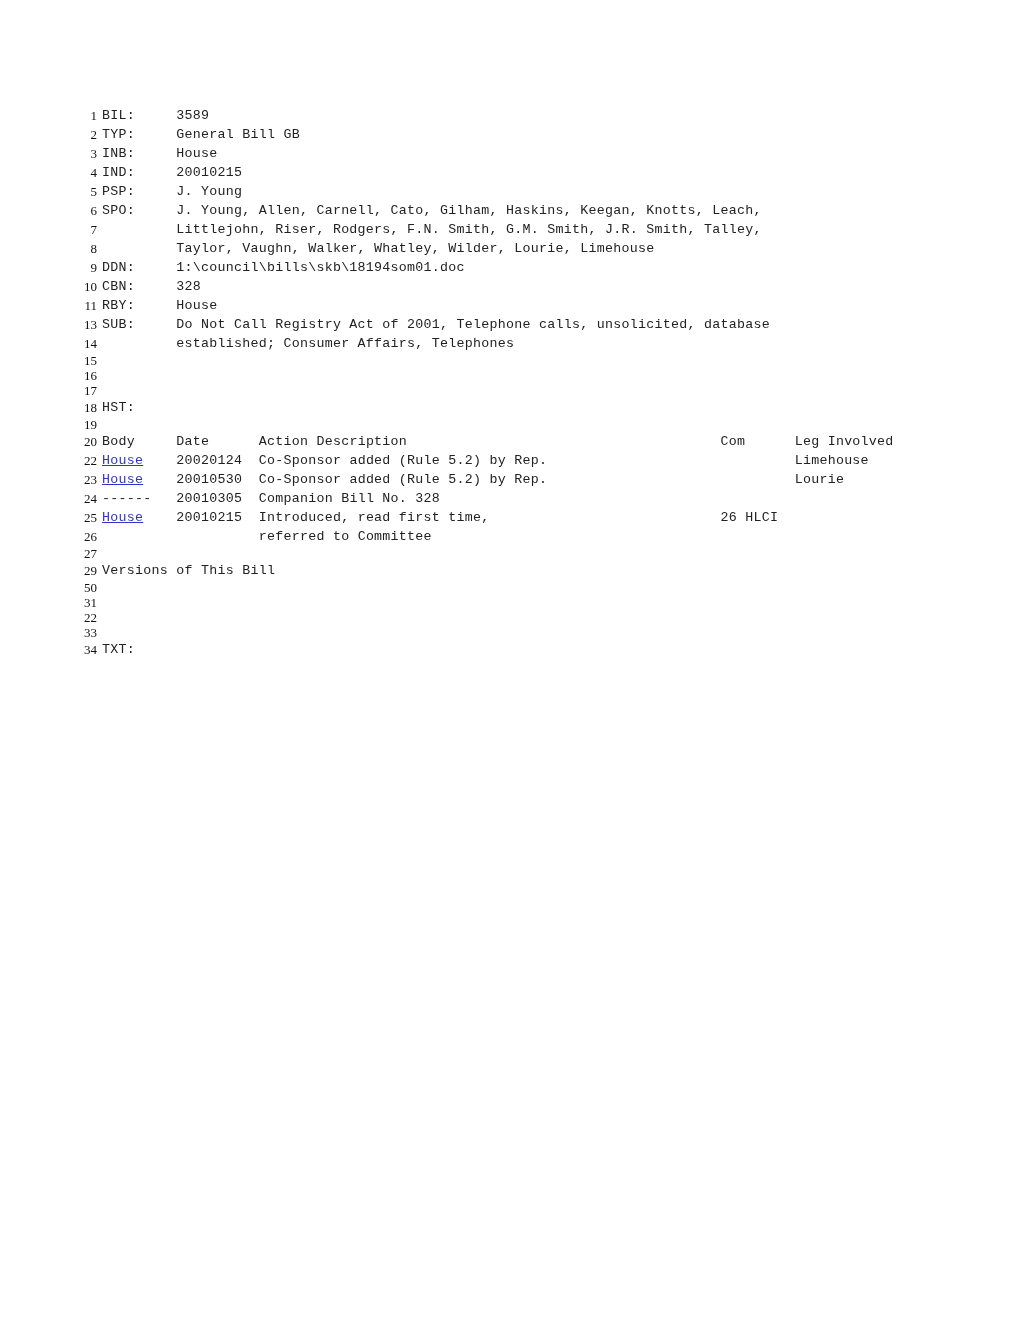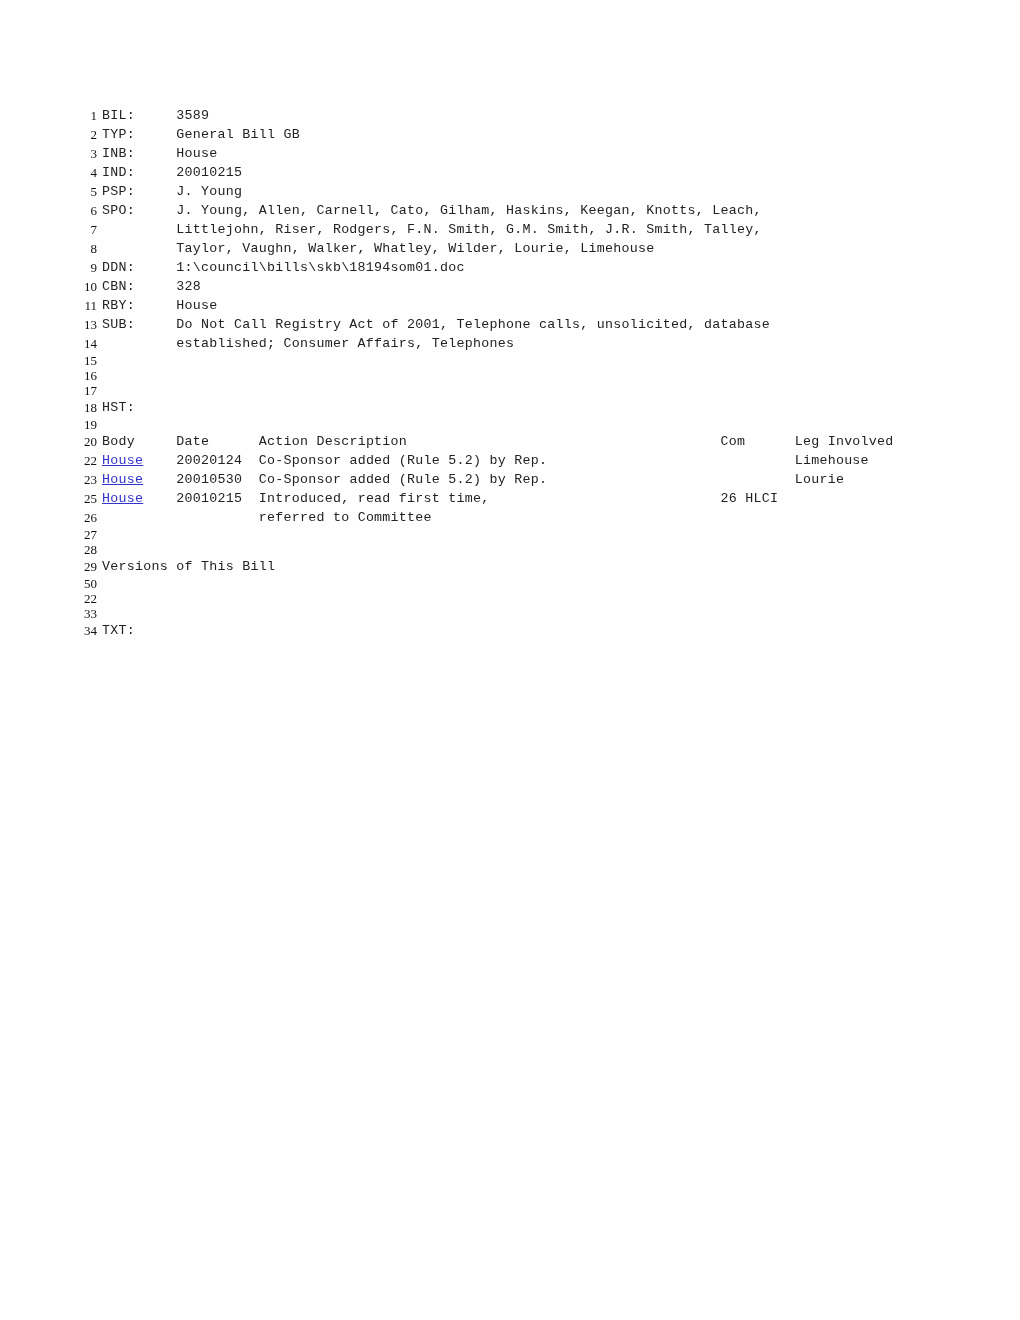--- a/index.html
+++ b/index.html
@@ -88,23 +88,24 @@
       <div class="line"><span class="lineno">13</span><span class="content"><span>SUB:     </span><span>Do Not Call Registry Act of 2001, Telephone calls, unsolicited, database</span></span></div>
       <div class="line"><span class="lineno">14</span><span class="content"><span>         </span><span>established; Consumer Affairs, Telephones</span></span></div>
       <div class="line blank"><span class="lineno">15</span></div>
       <div class="line blank"><span class="lineno">16</span></div>
       <div class="line blank"><span class="lineno">17</span></div>
       <div class="line"><span class="lineno">18</span><span class="content">HST:</span></div>
       <div class="line blank"><span class="lineno">19</span></div>
       <div class="line"><span class="lineno">20</span><span class="content"><span>Body     </span><span>Date      </span><span>Action Description                                      </span><span>Com      </span><span>Leg Involved</span></span></div>
       <div class="line"><span class="lineno">22</span><span class="content"><span><a class="link" href="#">House</a><span>    </span></span><span>20020124  </span><span>Co-Sponsor added (Rule 5.2) by Rep.                     </span><span>         </span><span>Limehouse</span></span></div>
       <div class="line"><span class="lineno">23</span><span class="content"><span><a class="link" href="#">House</a><span>    </span></span><span>20010530  </span><span>Co-Sponsor added (Rule 5.2) by Rep.                     </span><span>         </span><span>Lourie</span></span></div>
+      <div class="line"><span class="lineno">24</span><span class="content"><span>------   </span><span>20010305  </span><span>Companion Bill No. 328                                  </span><span>         </span><span></span></span></div>
       <div class="line"><span class="lineno">25</span><span class="content"><span><a class="link" href="#">House</a><span>    </span></span><span>20010215  </span><span>Introduced, read first time,                            </span><span>26 HLCI  </span><span></span></span></div>
       <div class="line"><span class="lineno">26</span><span class="content"><span>         </span><span>          </span><span>referred to Committee                                   </span><span>         </span><span></span></span></div>
       <div class="line blank"><span class="lineno">27</span></div>
-      <div class="line blank"><span class="lineno">28</span></div>
       <div class="line"><span class="lineno">29</span><span class="content">Versions of This Bill</span></div>
       <div class="line blank"><span class="lineno">50</span></div>
+      <div class="line blank"><span class="lineno">31</span></div>
       <div class="line blank"><span class="lineno">22</span></div>
       <div class="line blank"><span class="lineno">33</span></div>
       <div class="line"><span class="lineno">34</span><span class="content">TXT:</span></div>
     </div>
 </div>
 
 </body></html>

